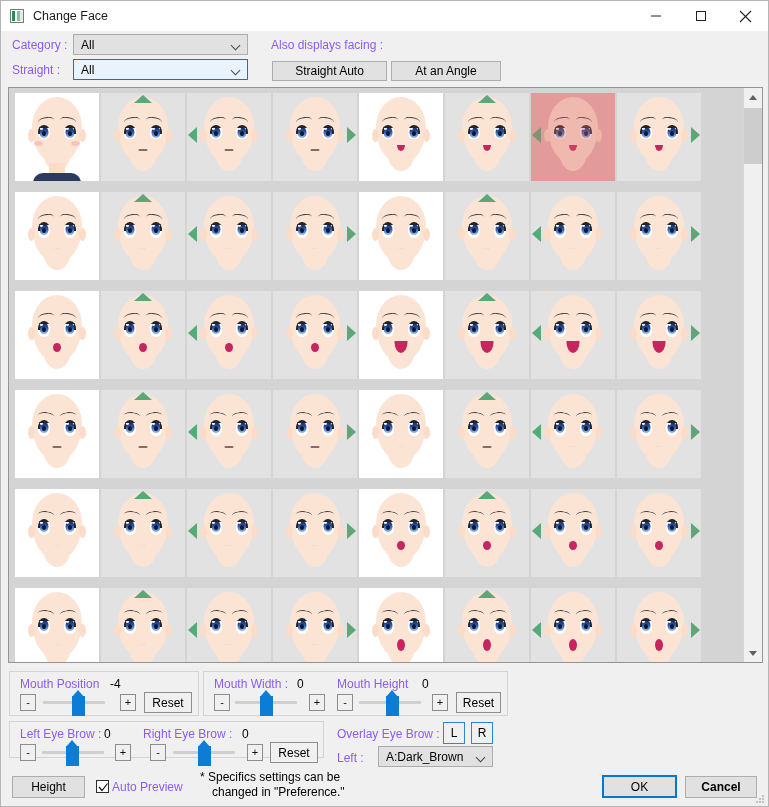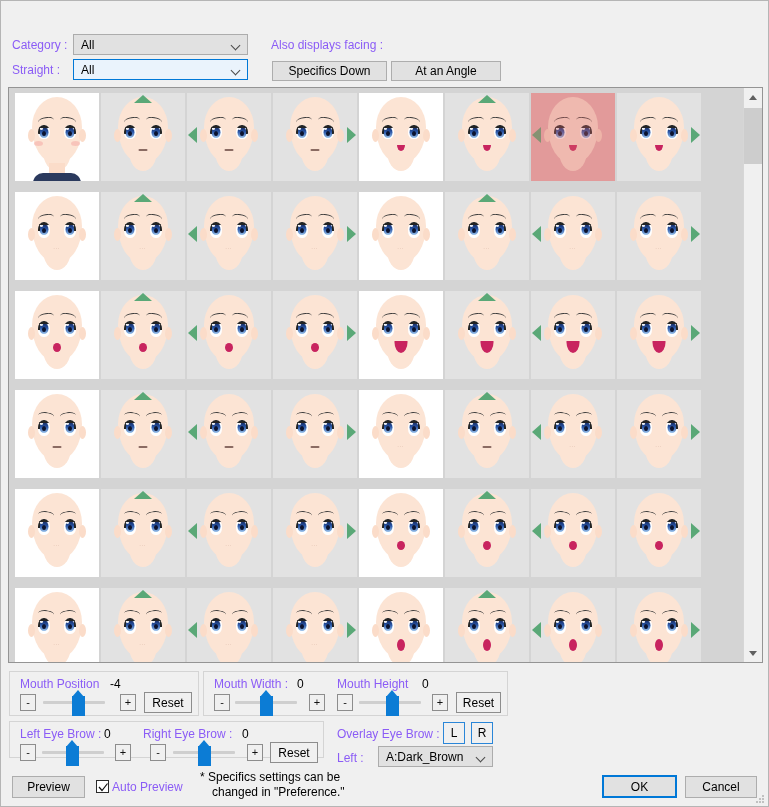--- a/index.html
+++ b/index.html
@@ -124,40 +124,67 @@
   .cxbtn{box-sizing:border-box;position:absolute;background:#e1e1e1;border:1px solid #adadad;
          display:flex;align-items:center;justify-content:center;font-size:12px;color:#000;}
   .grip{position:absolute;right:3px;bottom:2px;width:10px;height:10px;opacity:.45;}
   .grip i{position:absolute;width:2px;height:2px;background:#8a8a8a;}
 </style>
 </head>
 <body>
 
 <div class="win">
 
+  <div class="titlebar">
+    <span class="appicon">
+        <i></i>
+        <i></i>
+        <i></i>
+        <i></i>
+      </span>
+    <span class="title-text">Change Face</span>
+    <div class="wbtns">
+      <div class="wbtn">
+        <svg width="12" height="12">
+            <line x1="1" y1="6" x2="11" y2="6" stroke="#222" stroke-width="1"></line>
+          </svg>
+      </div>
+      <div class="wbtn">
+        <svg width="12" height="12">
+            <rect x="1.5" y="1.5" width="9" height="9" fill="none" stroke="#222" stroke-width="1"></rect>
+          </svg>
+      </div>
+      <div class="wbtn">
+        <svg width="13" height="13">
+            <line x1="1" y1="1" x2="12" y2="12" stroke="#222" stroke-width="1.1"></line>
+            <line x1="12" y1="1" x2="1" y2="12" stroke="#222" stroke-width="1.1"></line>
+          </svg>
+      </div>
+    </div>
+  </div>
 
   <div class="topbar">
     <span class="lbl" style="left:11px;top:7px;">Category :</span>
     <div class="combo gray" style="left:72px;top:3px;width:175px;">
       <span class="cv">All</span>
       <span class="carat">
           <span class="chev"></span>
         </span>
     </div>
 
     <span class="lbl" style="left:11px;top:32px;">Straight :</span>
     <div class="combo focus" style="left:72px;top:28px;width:175px;">
       <span class="cv">All</span>
       <span class="carat">
           <span class="chev"></span>
         </span>
     </div>
 
     <span class="lbl" style="left:270px;top:7px;">Also displays facing :</span>
-    <div class="btn" style="position:absolute;left:271px;top:30px;width:115px;height:20px;">Specifics Down</div>
+    <div class="btn" style="position:absolute;left:271px;top:30px;width:115px;height:20px;">Straight Auto</div>
     <div class="btn" style="position:absolute;left:390px;top:30px;width:110px;height:20px;">At an Angle</div>
   </div>
 
   <div class="panel">
     <div class="gridview" id="gridview">
         <div class="row" style="top: 5px;">
           <div class="cell wbg" style="left: 6px;">
             <div class="cellinner">
               <div class="face">
                 <div class="head"></div>
@@ -1566,33 +1593,33 @@
   <div class="lrbtn" style="left:470px;top:721px;">R</div>
 
   <span class="lbl" style="left:336px;top:750px;">Left :</span>
   <div class="combo gray" style="left:377px;top:745px;width:115px;">
     <span class="cv">A:Dark_Brown</span>
     <span class="carat">
         <span class="chev"></span>
       </span>
   </div>
 
-  <div class="btn" style="position:absolute;left:11px;top:775px;width:73px;height:22px;">Preview</div>
+  <div class="btn" style="position:absolute;left:11px;top:775px;width:73px;height:22px;">Height</div>
   <div class="chk" style="left:95px;top:779px;">
     <svg width="11" height="11">
         <polyline points="1,5 4,8.5 9.5,1.5" fill="none" stroke="#111" stroke-width="1.2"></polyline>
       </svg>
   </div>
   <span class="lbl" style="left:111px;top:779px;">Auto Preview</span>
 
   <span class="hintline" style="left:199px;top:769px;">* Specifics settings can be</span>
   <span class="hintline" style="left:211px;top:784px;">changed in "Preference."</span>
 
   <div class="okbtn" style="left:601px;top:774px;width:75px;height:23px;">OK</div>
-  <div class="cxbtn" style="left:684px;top:775px;width:72px;height:22px;">Cancel</div>
+  <div class="cxbtn" style="left:684px;top:775px;width:72px;height:22px;font-weight:bold;">Cancel</div>
 
   <div class="grip">
     <i style="left:7px;top:1px;"></i>
       <i style="left:4px;top:4px;"></i>
       <i style="left:7px;top:4px;"></i>
     <i style="left:1px;top:7px;"></i>
       <i style="left:4px;top:7px;"></i>
       <i style="left:7px;top:7px;"></i>
   </div>
 </div>

